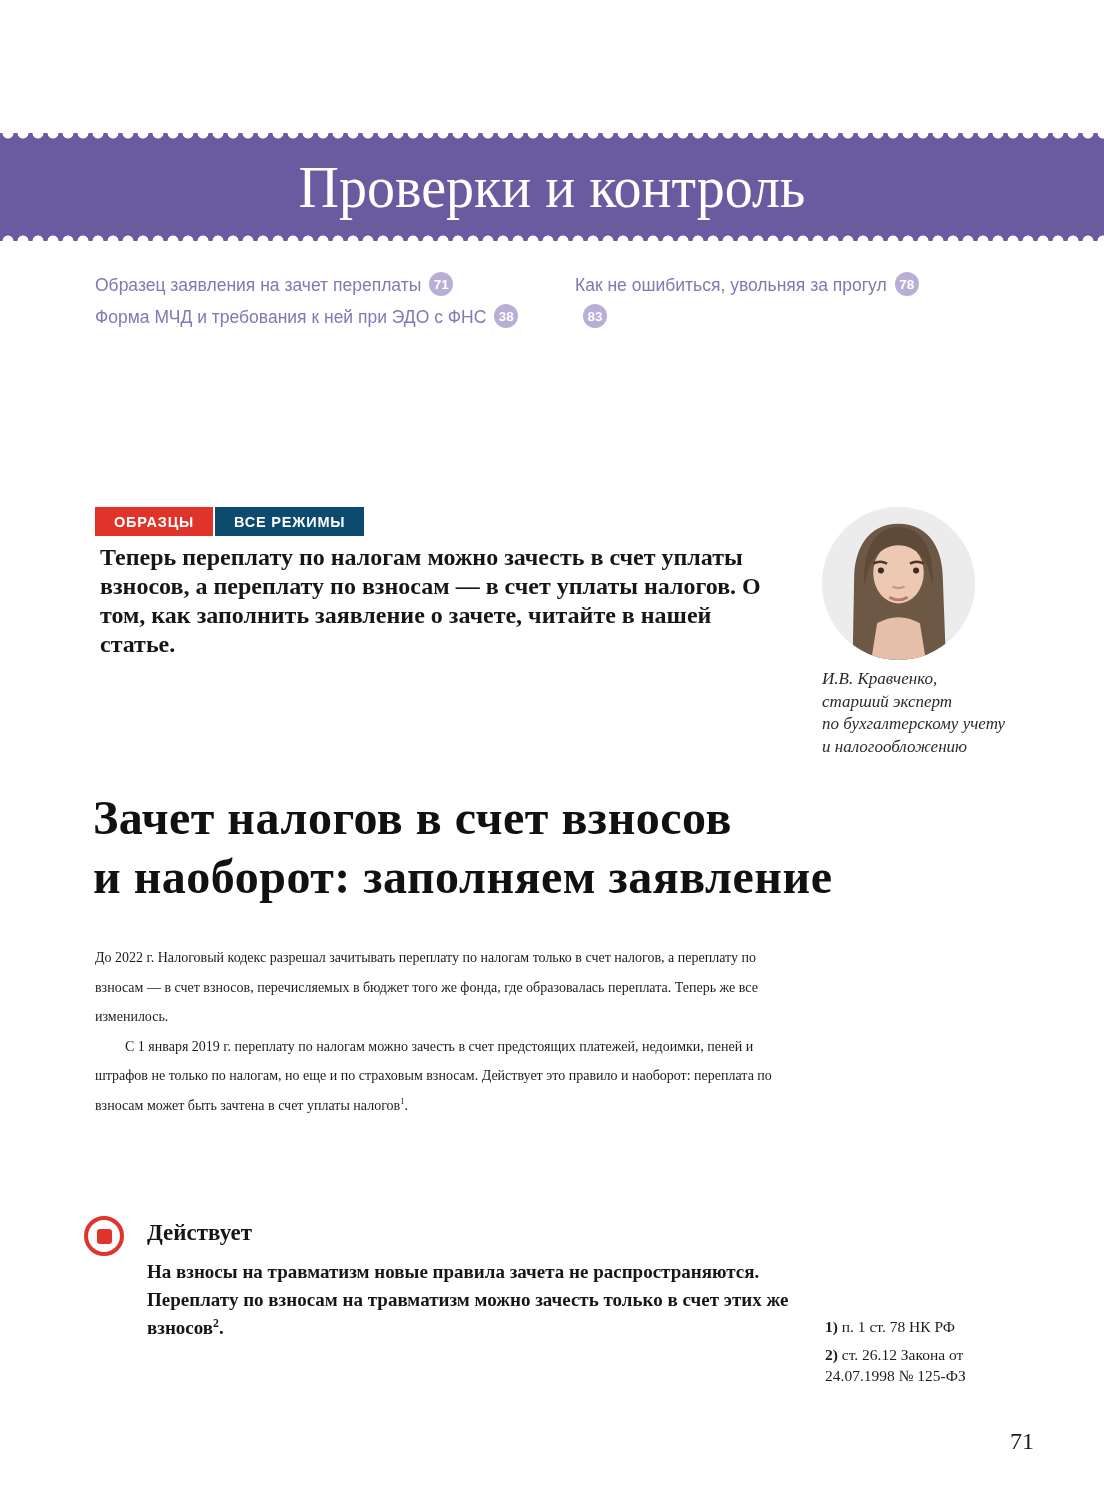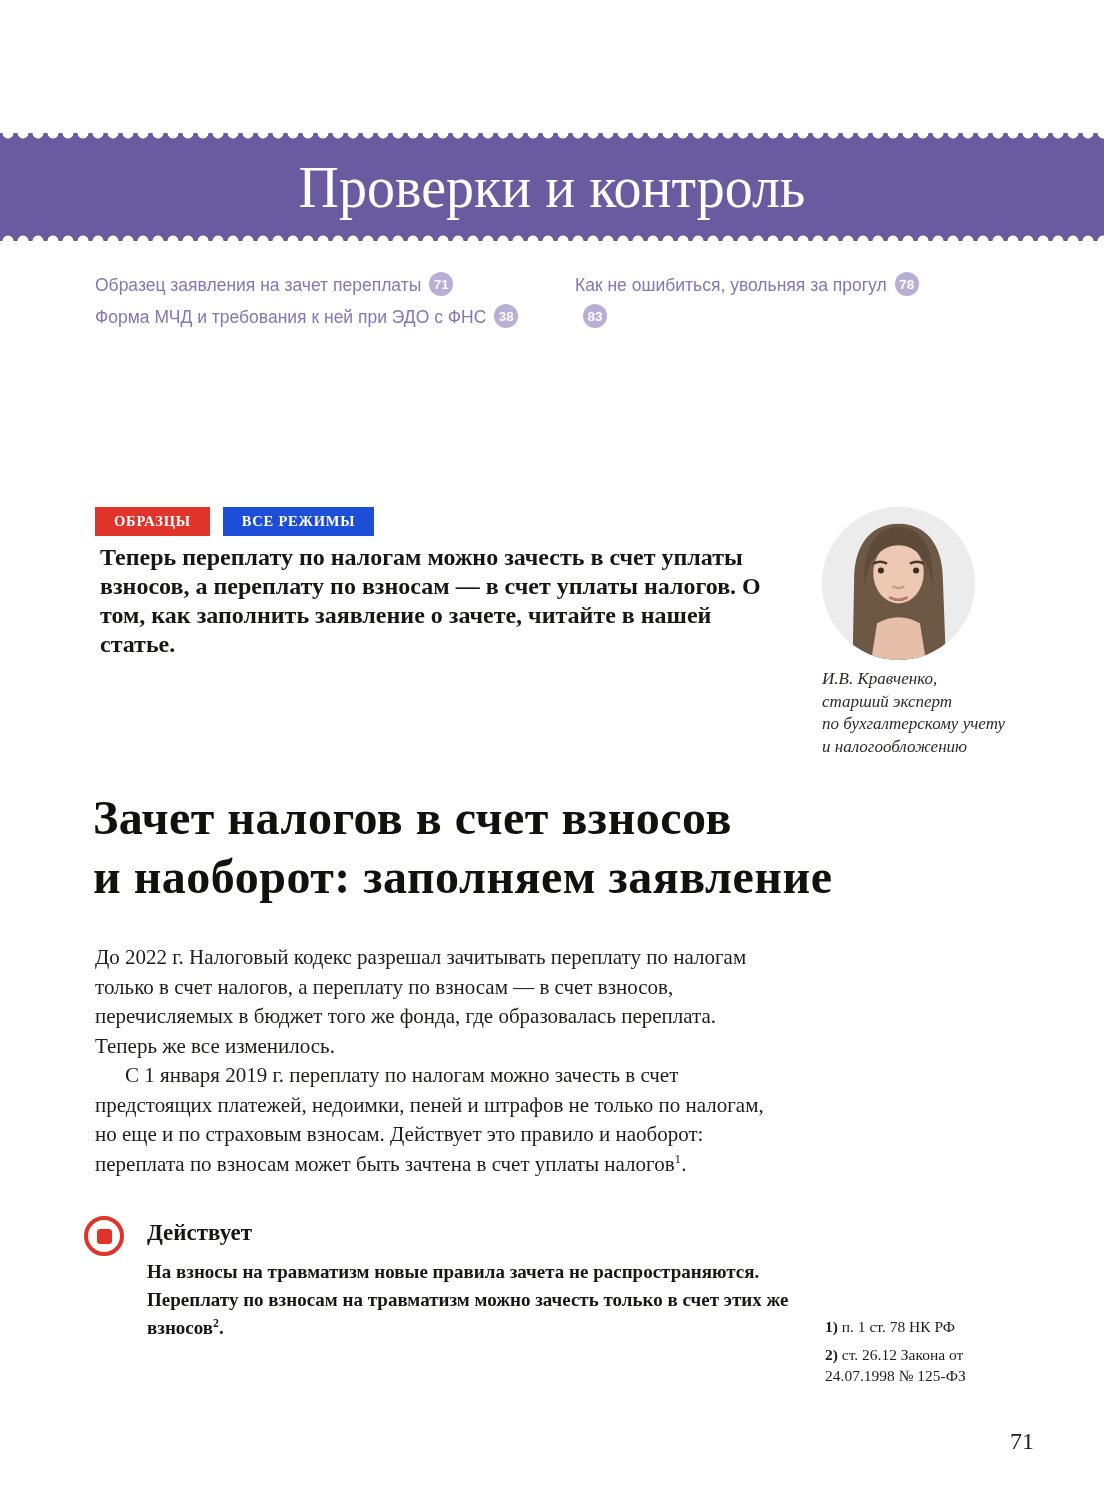--- a/index.html
+++ b/index.html
@@ -34,27 +34,27 @@
   .toc-col.right { left:575px; width:470px; }
   .toc-item { display:flex; align-items:flex-end; height:24px; margin-bottom:8px; cursor:pointer; }
   .toc-label { color:#8477b3; font-size:17.5px; }
   .toc-page {
     margin-left:8px; min-width:24px; height:24px; border-radius:50%;
     background:#b9aed6; color:#ffffff; font-size:13.5px; font-weight:bold;
     display:inline-flex; align-items:center; justify-content:center;
   }
 
   
-  .tags { position:absolute; top:507px; left:95px; display:flex; gap:13px; font-family:Liberation Serif, serif; }
+  .tags { position:absolute; top:507px; left:95px; display:flex; gap:2px; font-family:Liberation Sans, sans-serif; }
   .tag {
     height:29px; display:inline-flex; align-items:center; padding:0 19px;
     color:#ffffff; font-size:14.5px; font-weight:bold; letter-spacing:0.8px; white-space:nowrap;
   }
   .tag-red { background:#e0342a; }
-  .tag-purple { background:#1d4ed8; }
+  .tag-purple { background:#0c4a6e; }
 
   
   .intro {
     position:absolute; top:543px; left:100px; width:690px;
     font-size:24px; font-weight:bold; line-height:29px; color:#161614;
   }
 
   
   .author-photo {
     position:absolute; left:822px; top:507px; width:153px; height:153px;
@@ -66,21 +66,21 @@
     font-style:italic; font-size:17px; line-height:22.5px; color:#2a2a28;
     white-space:pre-line;
   }
 
   
   .article-title {
     position:absolute; left:93px; top:788px; width:990px;
     font-size:48px; line-height:59px; font-weight:bold; color:#111110;
     white-space:pre-line; letter-spacing:0.5px;
   }
-  .article-body { position:absolute; left:95px; top:943px; width:682px; font-size:21px; line-height:29.5px; color:#1c1c1a; }
+  .article-body { position:absolute; left:95px; top:943px; width:682px; font-size:14px; line-height:29.5px; color:#1c1c1a; }
   .article-body p.indent { text-indent:30px; }
   sup { font-size:0.62em; line-height:0; vertical-align:super; }
 
   
   .attention-icon {
     position:absolute; left:84px; top:1216px; width:40px; height:40px;
     border:4.5px solid #e0342a; border-radius:50%;
     display:flex; align-items:center; justify-content:center; background:#fff;
   }
   .attention-icon .sq { width:15px; height:15px; background:#e0342a; border-radius:3px; }

